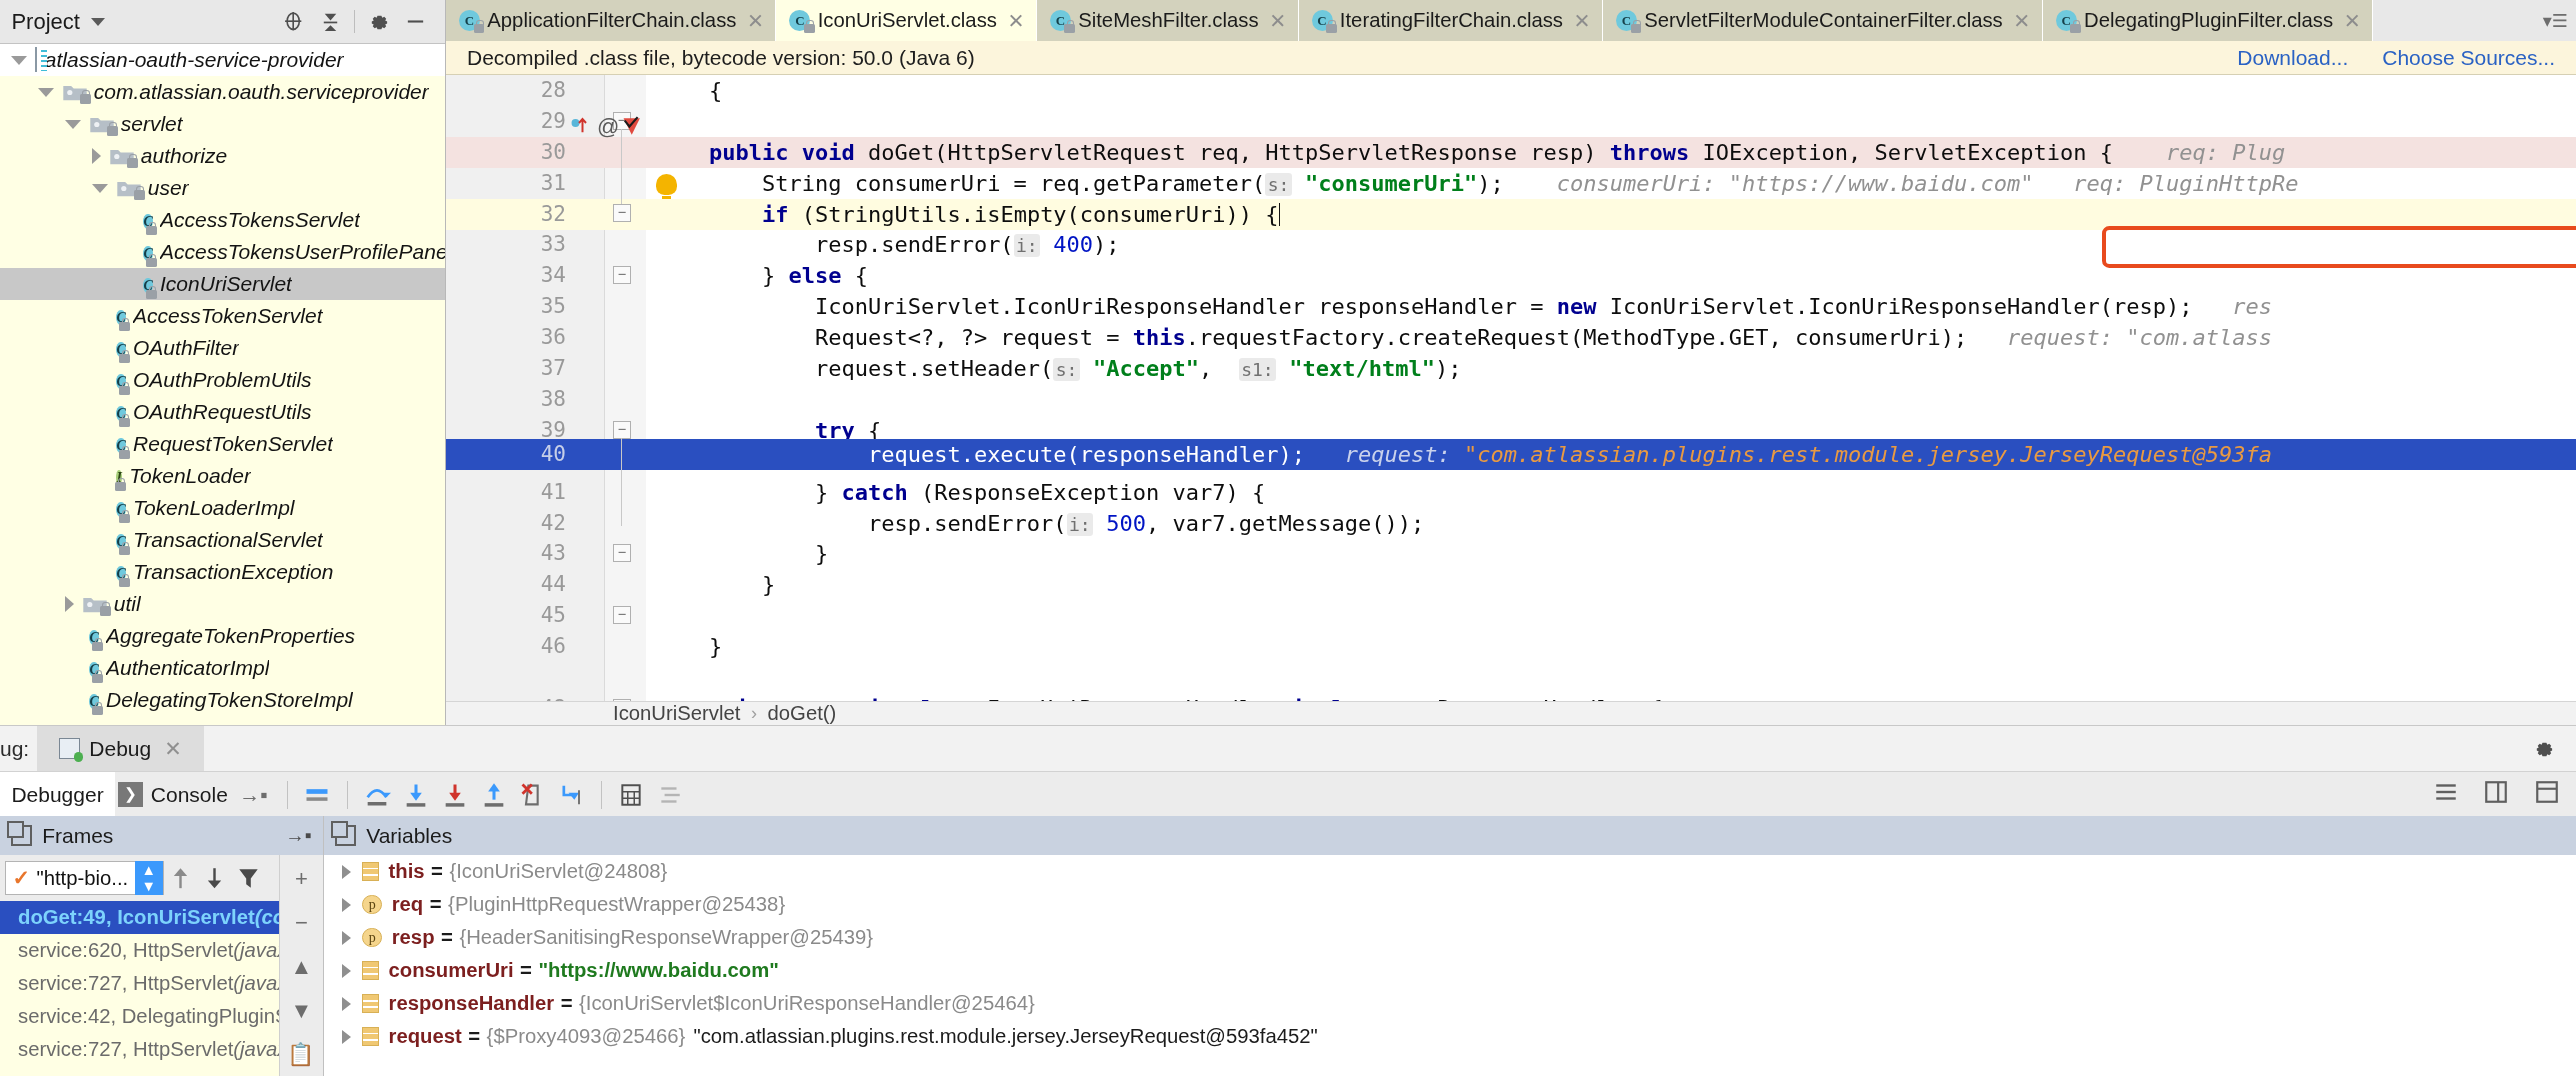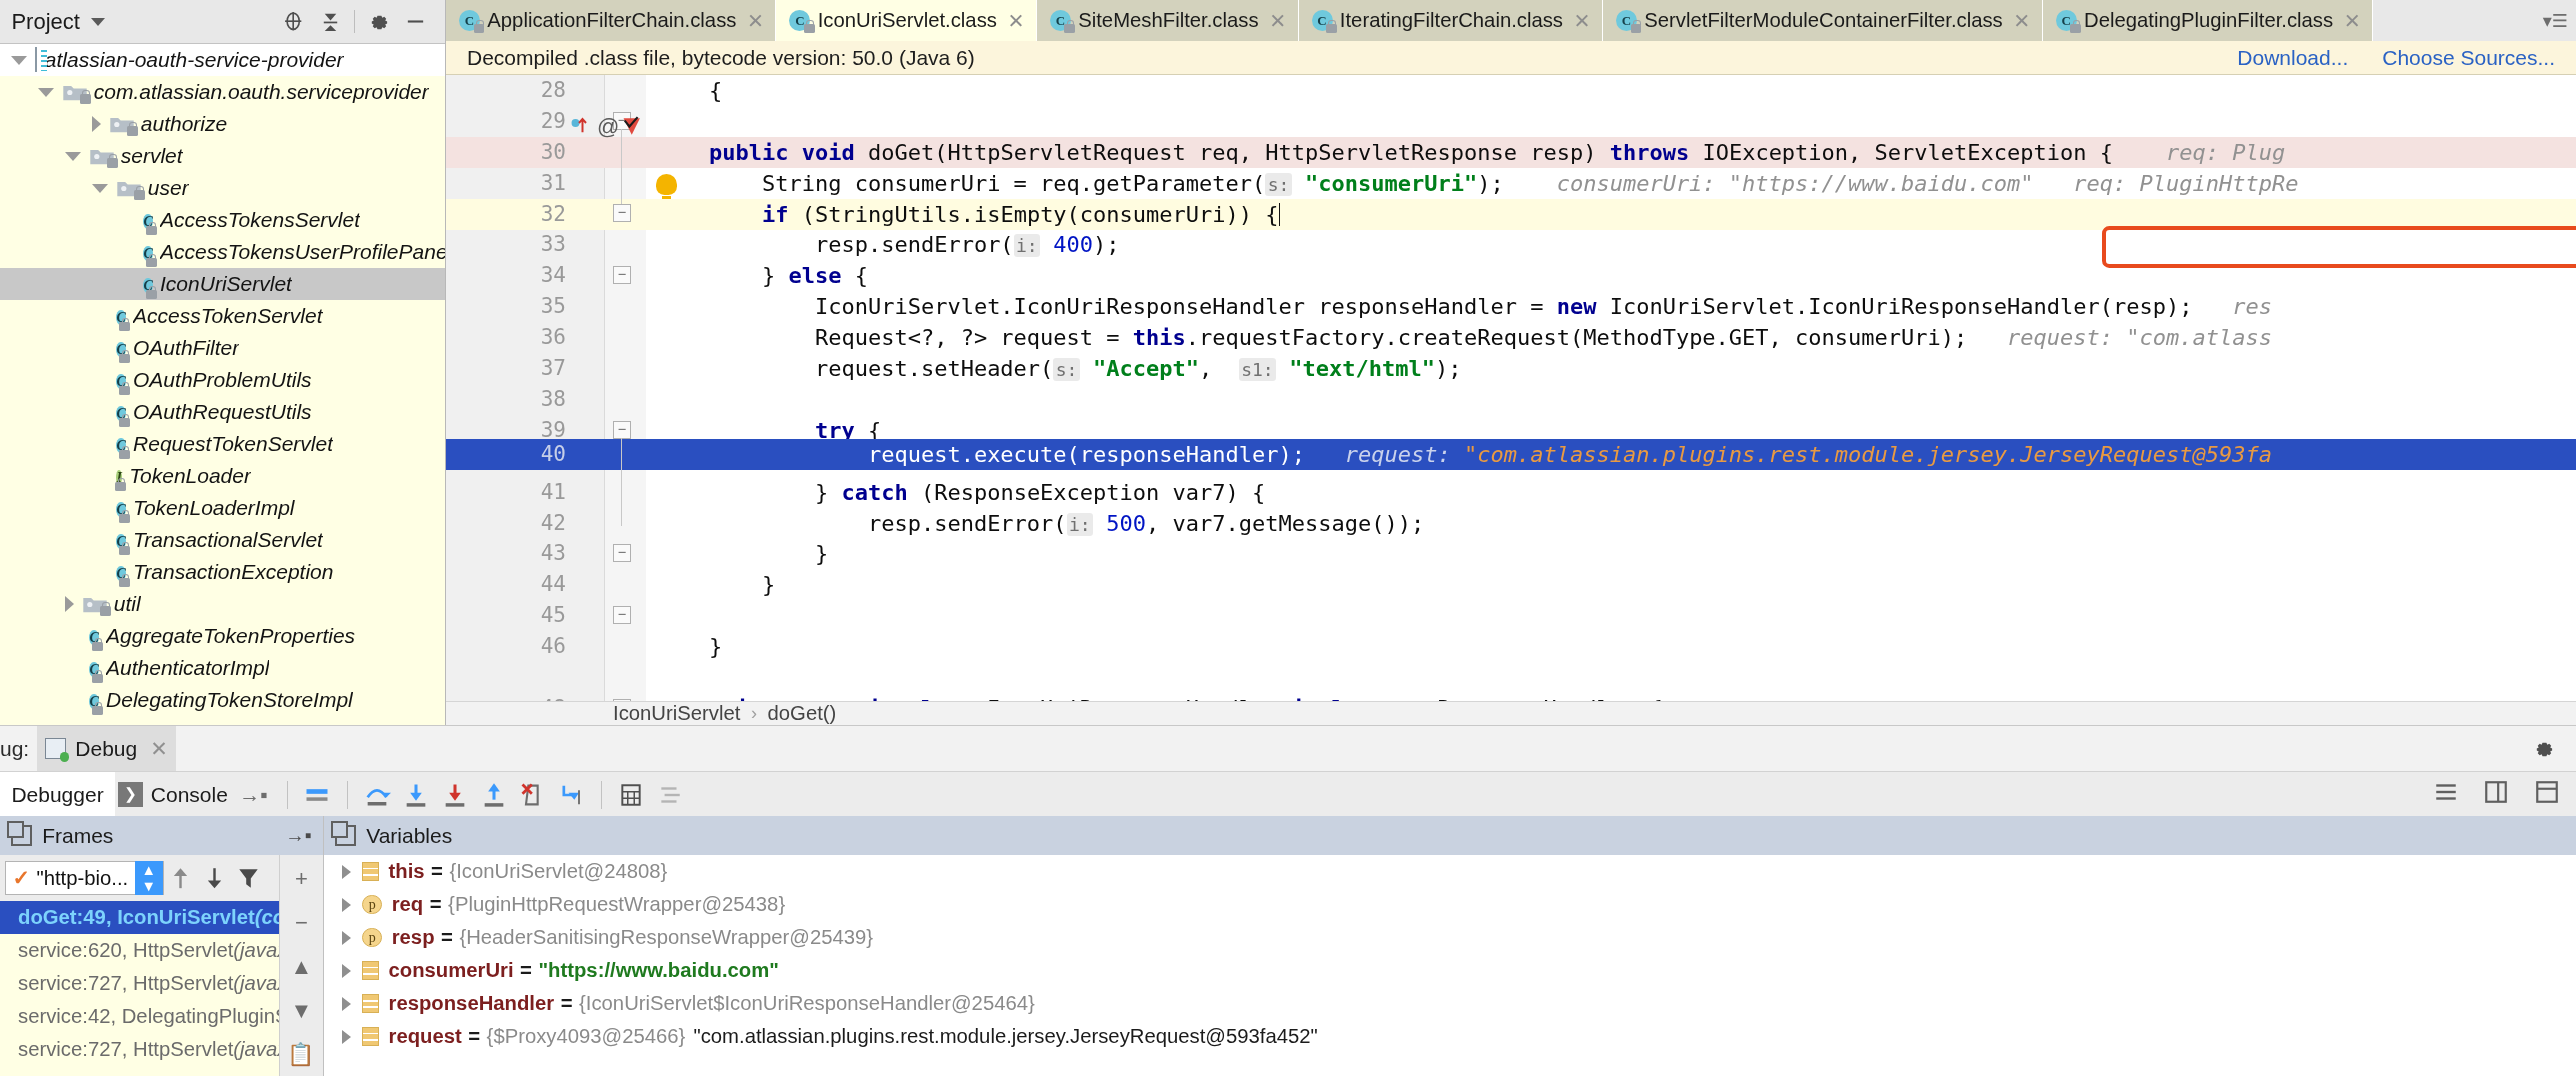--- a/index.html
+++ b/index.html
@@ -177,21 +177,21 @@
   .bc-sep { margin: 0 10.6px; color: #a0a0a0; font-size: 18px; }
 
   
   .dbg-tabrow {
     position: absolute; left: 0; top: 725px; right: 0; height: 46px;
     background: #f2f2f2; border-top: 0.8px solid #c8c8c8;
     display: flex; align-items: center;
   }
   .dbg-label { font-size: 21px; color: #2b2b2b; padding: 0 8.1px 0 0; }
   .dbg-tab {
-    display: flex; align-items: center; height: 46px; padding: 0 8px;
+    display: flex; align-items: center; height: 46px; padding: 0 22px;
     background: #dddddd; font-size: 21px; color: #1b1b1b;
   }
   .dbg-tab-ic {
     width: 21px; height: 21px; border: 1.6px solid #7a8794; background:#e8eef4;
     margin-right: 9px; position: relative; flex:0 0 auto;
   }
   .dbg-tab-ic:after { content:''; position:absolute; right:-4.1px; bottom:-4.1px; width:9.8px; height:9.8px; border-radius:50%; background:#4caf50; }
   .dbg-tab-x { margin-left: 13px; color: #909090; }
   .gear-right { position: absolute; right: 21px; top: 11.4px; }
 
@@ -335,35 +335,35 @@
           <span class="tlabel">atlassian-oauth-service-provider</span>
         </div>
         <div class="tnode" style="padding-left: 38px;">
           <span class="arrow-dn"></span>
           <span class="ic ic-folder"><svg width="26" height="21" viewBox="0 0 20 16">
               <path d="M1 3 h6 l2 2 h10 v9 h-18 z" fill="#b6bfc7"></path>
               <circle cx="6" cy="8" r="2" fill="#eef1f4"></circle>
             </svg><span class="lock"></span></span>
           <span class="tlabel">com.atlassian.oauth.serviceprovider</span>
         </div>
-        <div class="tnode" style="padding-left: 92px;">
-          <span class="arrow-rt"></span>
-          <span class="ic ic-folder"><svg width="26" height="21" viewBox="0 0 20 16">
-              <path d="M1 3 h6 l2 2 h10 v9 h-18 z" fill="#b6bfc7"></path>
-              <circle cx="6" cy="8" r="2" fill="#eef1f4"></circle>
-            </svg><span class="lock"></span></span>
-          <span class="tlabel">authorize</span>
-        </div>
         <div class="tnode" style="padding-left: 65px;">
           <span class="arrow-dn"></span>
           <span class="ic ic-folder"><svg width="26" height="21" viewBox="0 0 20 16">
               <path d="M1 3 h6 l2 2 h10 v9 h-18 z" fill="#b6bfc7"></path>
               <circle cx="6" cy="8" r="2" fill="#eef1f4"></circle>
             </svg><span class="lock"></span></span>
           <span class="tlabel">servlet</span>
+        </div>
+        <div class="tnode" style="padding-left: 92px;">
+          <span class="arrow-rt"></span>
+          <span class="ic ic-folder"><svg width="26" height="21" viewBox="0 0 20 16">
+              <path d="M1 3 h6 l2 2 h10 v9 h-18 z" fill="#b6bfc7"></path>
+              <circle cx="6" cy="8" r="2" fill="#eef1f4"></circle>
+            </svg><span class="lock"></span></span>
+          <span class="tlabel">authorize</span>
         </div>
         <div class="tnode" style="padding-left: 92px;">
           <span class="arrow-dn"></span>
           <span class="ic ic-folder"><svg width="26" height="21" viewBox="0 0 20 16">
               <path d="M1 3 h6 l2 2 h10 v9 h-18 z" fill="#b6bfc7"></path>
               <circle cx="6" cy="8" r="2" fill="#eef1f4"></circle>
             </svg><span class="lock"></span></span>
           <span class="tlabel">user</span>
         </div>
         <div class="tnode" style="padding-left: 119px;">

